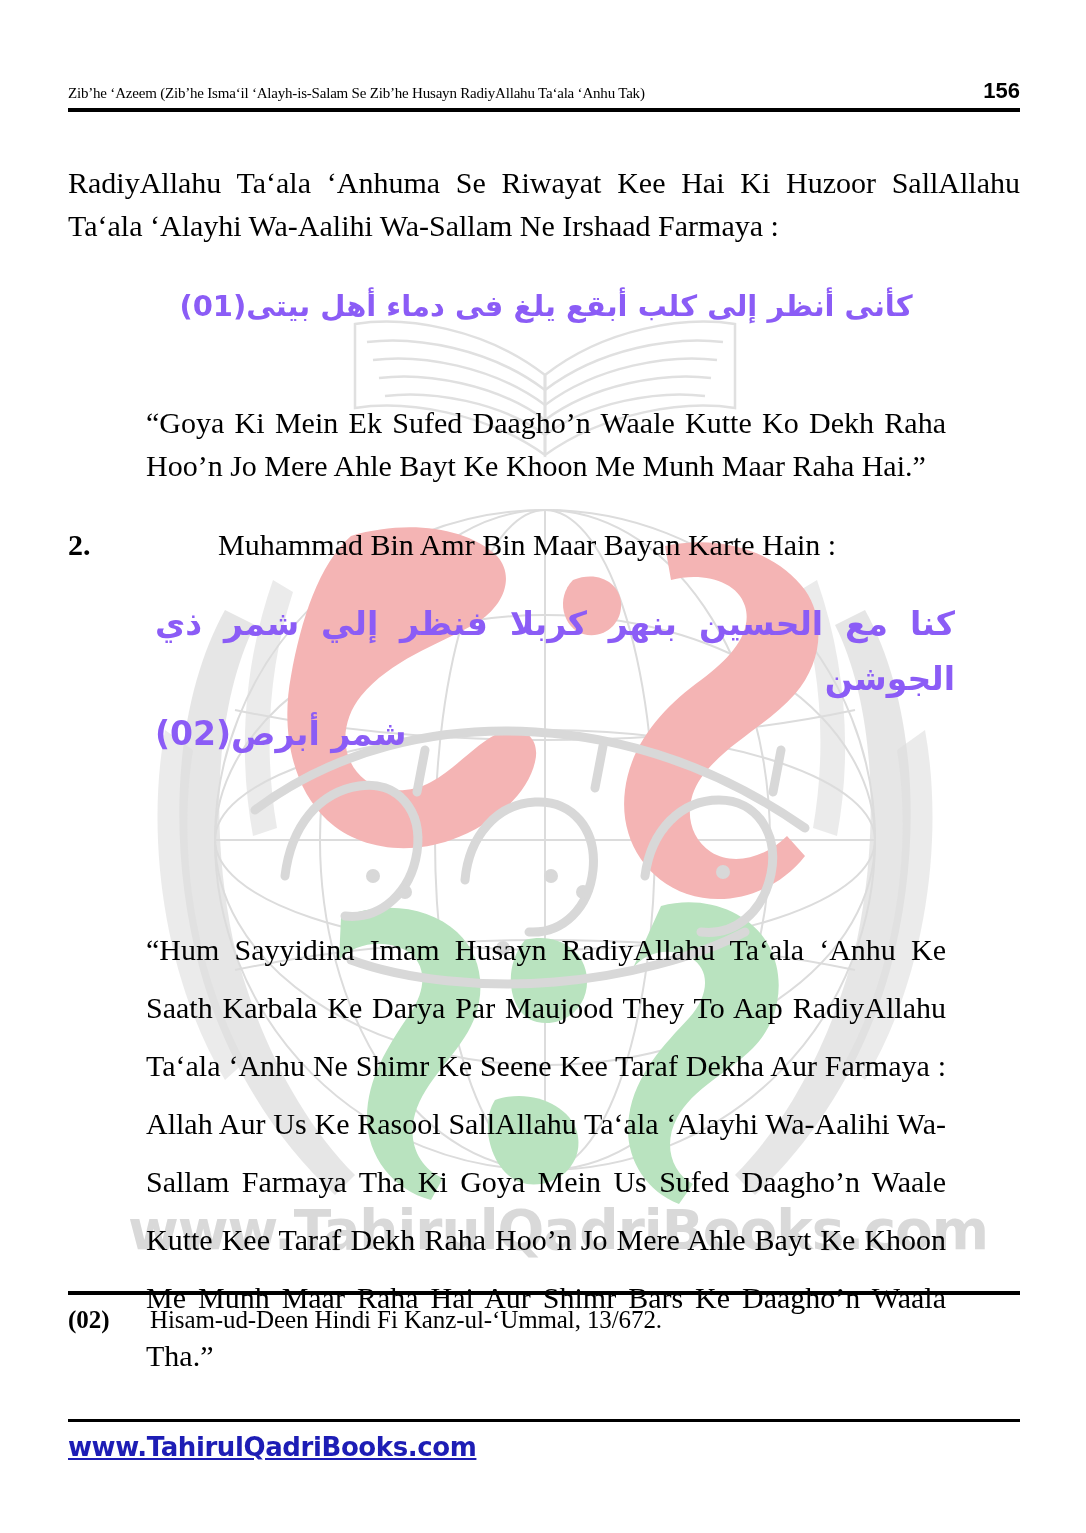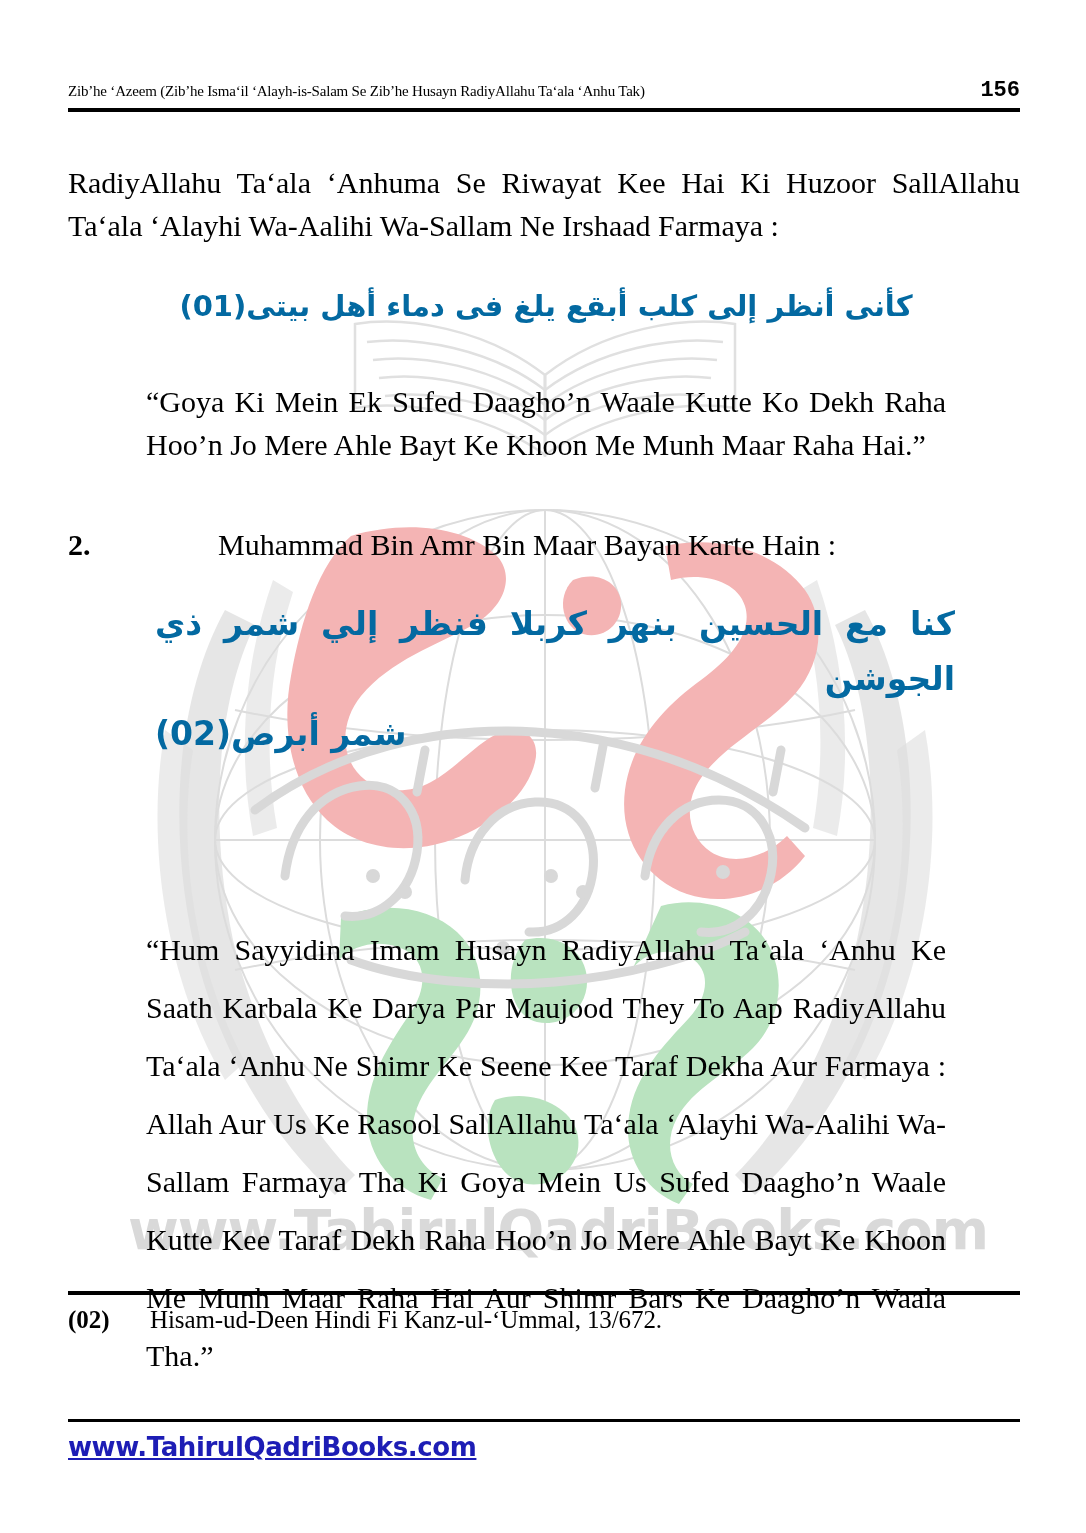--- a/index.html
+++ b/index.html
@@ -65,21 +65,21 @@
   }
   .header-title {
     font-size: 15px;
     font-family: "Liberation Serif", serif;
     white-space: nowrap;
     letter-spacing: -0.2px;
   }
   .header-page {
     font-size: 22px;
     font-weight: bold;
-    font-family: Liberation Mono, monospace;
+    font-family: Liberation Sans, sans-serif;
   }
   .rule-top {
     position: absolute;
     left: 68px;
     top: 108px;
     width: 952px;
     height: 4px;
     background: #000;
   }
   .rule-bottom {
@@ -109,37 +109,37 @@
   }
   .para.just-all { text-align: justify; margin-top: 33px; }
 
   #p-intro {
     left: 68px;
     top: 128px;
     width: 952px;
   }
   #p-quote1 {
     left: 146px;
-    top: 347px;
+    top: 368px;
     width: 800px;
   }
   #p-long {
     left: 146px;
     top: 888px;
     width: 800px;
     line-height: 58px;
   }
 
   
   .arabic {
     position: absolute;
     direction: rtl;
     font-family: "DejaVu Sans", "Liberation Sans", sans-serif;
     font-weight: bold;
-    color: #0369a1;
+    color: #8b5cf6;
     unicode-bidi: isolate;
   }
   #ar-1 {
     left: 146px;
     top: 286px;
     width: 800px;
     text-align: center;
     font-size: 29px;
     line-height: 40px;
   }

